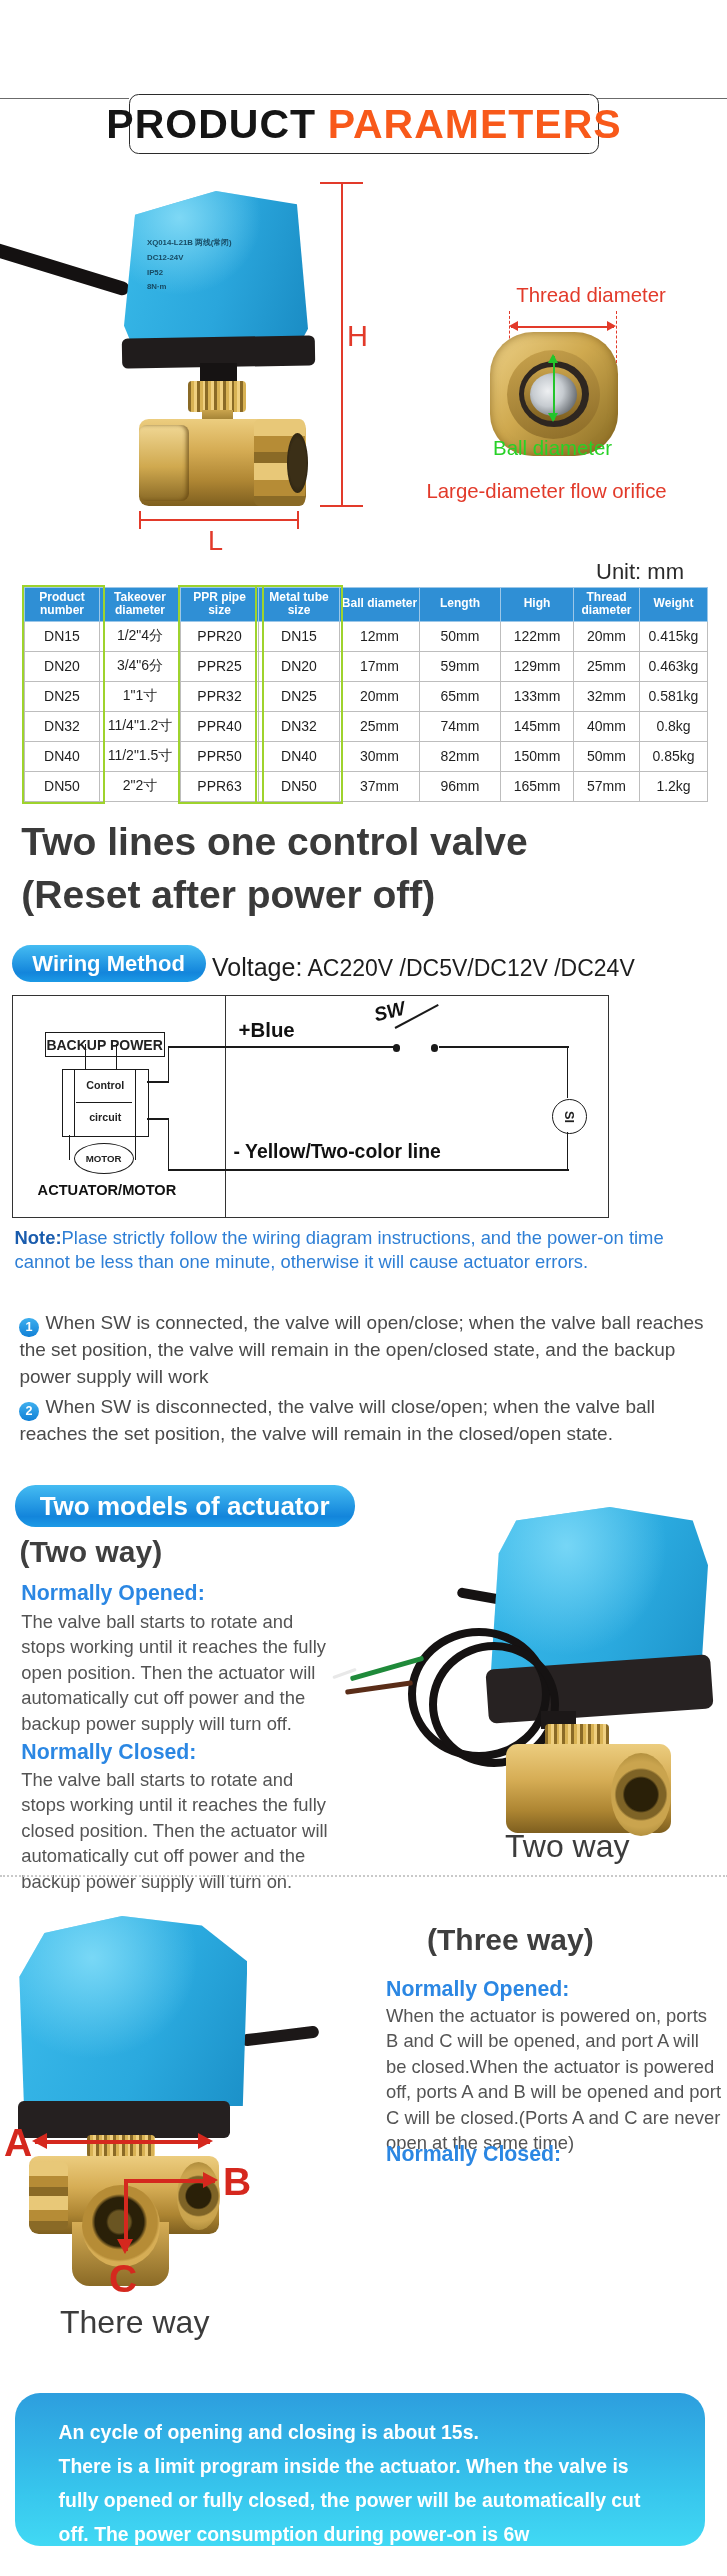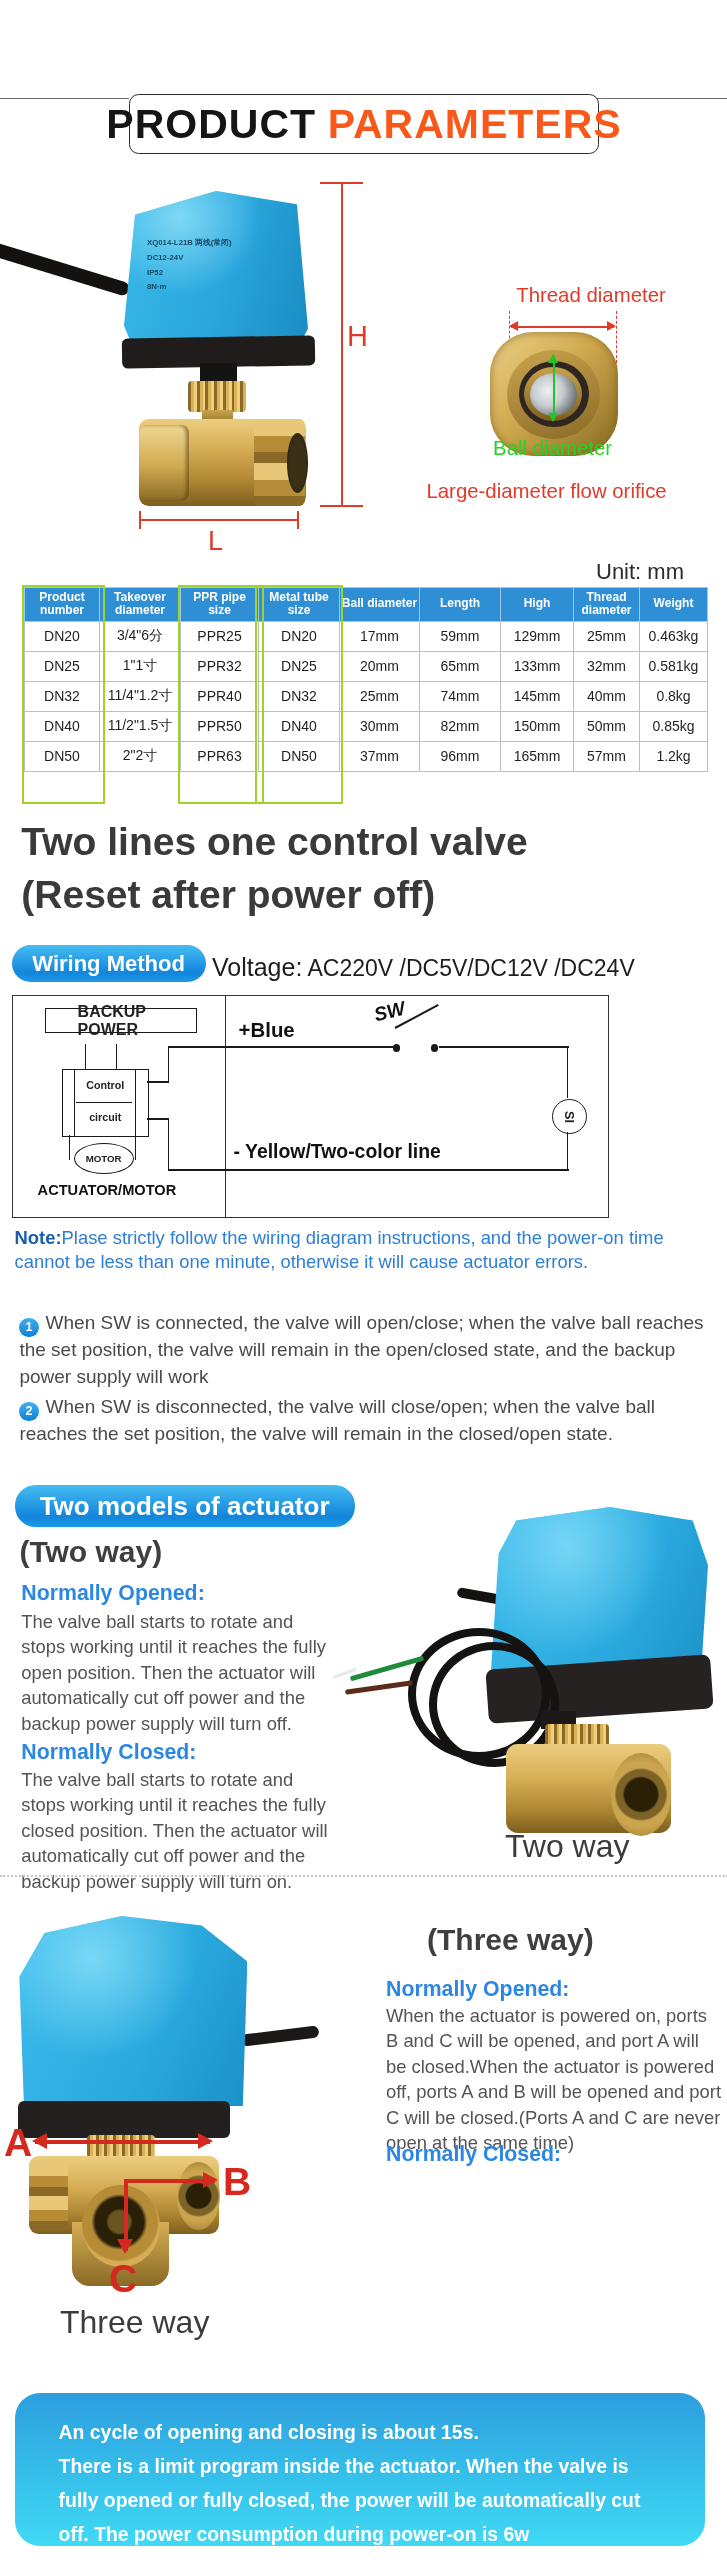--- a/index.html
+++ b/index.html
@@ -90,22 +90,22 @@
   .pill2{left:14.6px;top:1485px;width:340px;height:42px;line-height:42px;font-size:26px;}
 
   .voltage{position:absolute;left:212px;top:953px;font-size:23px;color:#1d1d1d;}
   .voltage .vl{font-size:25px;}
 
   
   .diagram{position:absolute;left:11.6px;top:995px;width:595px;height:221px;border:1.9px solid #333;background:#fff;}
   .diagram .divider{position:absolute;left:212px;top:0;width:0;height:100%;border-left:1.9px solid #333;}
   .dline{position:absolute;background:#1a1a1a;}
   .dbox{position:absolute;border:1.9px solid #1a1a1a;background:#fff;}
-  .bp-box{left:32px;top:12px;width:118px;height:23px;font-size:16px;font-weight:bold;
-    display:flex;align-items:center;justify-content:center;padding-left:32px;}
+  .bp-box{left:32px;top:36px;width:118px;height:23px;font-size:14px;font-weight:bold;
+    display:flex;align-items:center;justify-content:center;}
   .cc-box{left:49px;top:73px;width:85px;height:66px;}
   .cc-inner-l{position:absolute;left:11.6px;top:0;width:0;height:100%;border-left:1.9px solid #1a1a1a;}
   .cc-inner-r{position:absolute;right:11.6px;top:0;width:0;height:100%;border-right:1.9px solid #1a1a1a;}
   .cc-mid{position:absolute;left:13.6px;top:32px;width:56px;height:0;border-top:1.9px solid #1a1a1a;}
   .cc-t1{position:absolute;left:14.6px;top:8.7px;width:56px;text-align:center;font-size:10.7px;font-weight:bold;}
   .cc-t2{position:absolute;left:14.6px;top:41px;width:56px;text-align:center;font-size:10.7px;font-weight:bold;}
   .motor{position:absolute;left:61px;top:147px;width:58px;height:29px;border:1.9px solid #1a1a1a;border-radius:50%;
     display:flex;align-items:center;justify-content:center;font-size:9.7px;font-weight:bold;background:#fff;}
   .am-label{position:absolute;left:25px;top:186px;font-size:14.6px;font-weight:bold;color:#111;}
   .blue-label{position:absolute;left:226px;top:23px;font-size:20.4px;font-weight:bold;color:#111;}
@@ -255,20 +255,31 @@
         <tr>
       <th>Product number</th>
       <th>Takeover diameter</th>
       <th>PPR pipe size</th>
       <th>Metal tube size</th>
       <th>Ball diameter</th>
       <th>Length</th>
       <th>High</th>
       <th>Thread diameter</th>
       <th>Weight</th>
+    </tr>
+    <tr>
+      <td>DN15</td>
+          <td>1/2"4分</td>
+          <td>PPR20</td>
+          <td>DN15</td>
+          <td>12mm</td>
+          <td>50mm</td>
+          <td>122mm</td>
+          <td>20mm</td>
+          <td>0.415kg</td>
     </tr>
     <tr>
       <td>DN20</td>
           <td>3/4"6分</td>
           <td>PPR25</td>
           <td>DN20</td>
           <td>17mm</td>
           <td>59mm</td>
           <td>129mm</td>
           <td>25mm</td>
@@ -416,21 +427,21 @@
     <div class="port-3wr"></div>
     <div class="port-3wb"></div>
     <div class="open-3w"></div>
     <div class="arrow-red ah" style="left:35px;top:2140px;width:175px;height:3.9px;"></div>
     <div class="port-letter" style="left:3.9px;top:2121px;">A</div>
     <div class="arrow-red ar" style="left:124px;top:2179px;width:91px;height:3.9px;"></div>
     <div class="port-letter" style="left:223px;top:2160px;">B</div>
     <div class="arrow-red ad" style="left:124px;top:2179px;width:3.9px;height:72px;"></div>
     <div class="port-letter" style="left:109px;top:2257px;">C</div>
   </div>
-  <div class="caption" style="left:60px;top:2304px;">Three way</div>
+  <div class="caption" style="left:60px;top:2304px;">There way</div>
 
   <div class="sub-head" style="left:383px;top:1923px;margin-left:44px;">(Three way)</div>
   <div class="blue-lab" style="left:386px;top:1977px;">Normally Opened:</div>
   <div class="body-txt" style="left:386px;top:2003px;width:338px;">When the actuator is powered on, ports B and C will be opened, and port A will be closed.When the actuator is powered off, ports A and B will be opened and port C will be closed.(Ports A and C are never open at the same time)</div>
   <div class="blue-lab" style="left:386px;top:2142px;">Normally Closed:</div>
 
   <div class="footer-box">
     <div>An cycle of opening and closing is about 15s.</div>
     <div>There is a limit program inside the actuator. When the valve is fully opened or fully closed, the power will be automatically cut off. The power consumption during power-on is 6w</div>
   </div>

